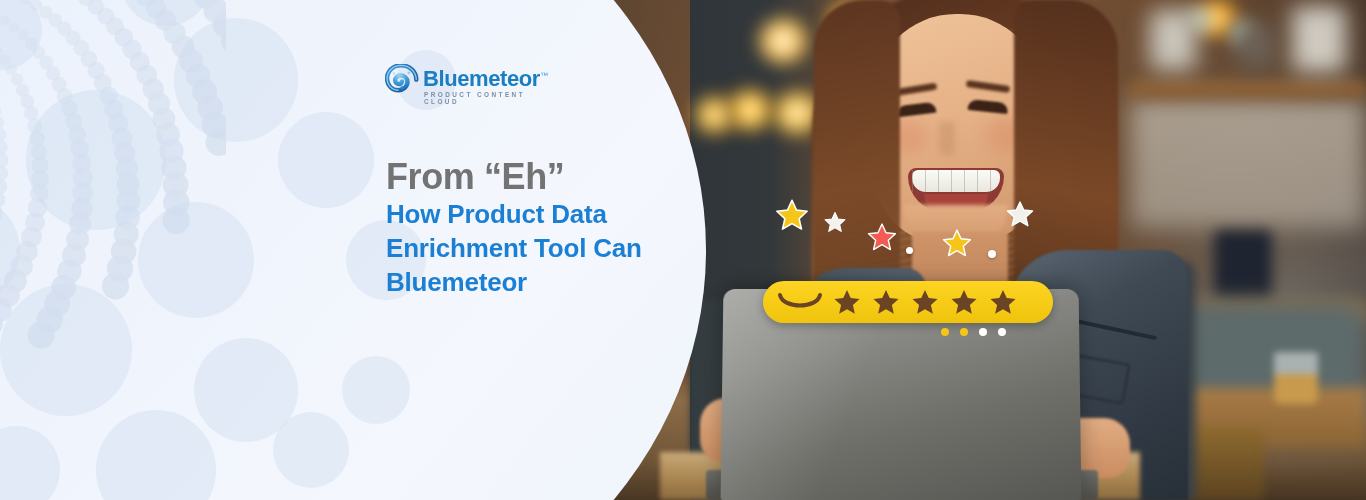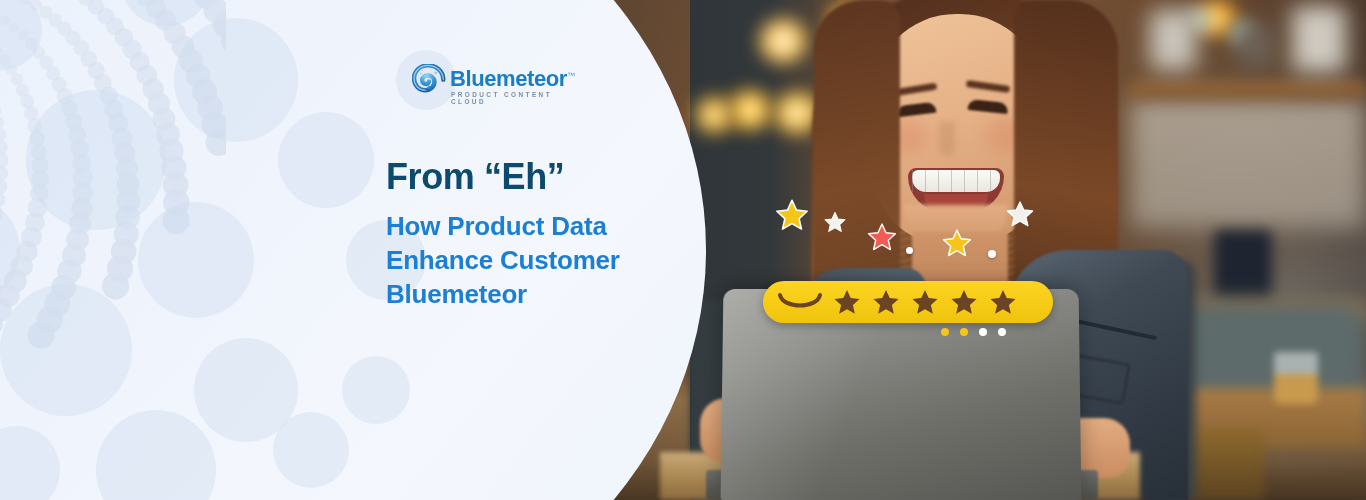--- a/index.html
+++ b/index.html
@@ -167,45 +167,44 @@
   }
   
   .bub { position:absolute; border-radius:50%; background:rgba(205,219,238,.42); }
   
   .halftone {
     position:absolute; left:-240px; top:-176px; width:700px; height:700px;
     opacity:.95; pointer-events:none;
   }
 
   
-  .logo { position:absolute; left:412px; top:62px; width:150px; height:44px; }
+  .logo { position:absolute; left:385px; top:62px; width:150px; height:44px; }
   .logo-mark { position:absolute; left:0; top:2px; width:34px; height:34px; }
   .logo-wordmark {
     position:absolute; left:38px; top:4px;
     font-size:22px; font-weight:700; letter-spacing:-.4px;
     color:#1a7ec4;
     font-family:"Liberation Sans", sans-serif;
   }
   .logo-tm { font-size:8px; vertical-align:super; color:#4a9bd6; font-weight:400; }
   .logo-tagline {
     position:absolute; left:39px; top:29px;
     font-size:6.4px; letter-spacing:2.45px; font-weight:700;
     color:#7b8fa6;
     font-family:"Liberation Sans", sans-serif;
   }
 
   
   .copy { position:absolute; left:386px; top:156px; width:300px; }
   .h-main {
     font-size:36px; font-weight:700; line-height:41px;
-    color:#0c4a6e; letter-spacing:-.4px;
+    color:#737373; letter-spacing:-.4px;
     font-family:"Liberation Sans", sans-serif;
   }
   .h-sub {
-    margin-top:12px;
     font-size:26px; font-weight:600; line-height:34px;
     color:#1b80d3; letter-spacing:-.2px;
     font-family:"Liberation Sans", sans-serif;
   }
 
   
   .rating-pill {
     position:absolute; left:763px; top:281px;
     width:290px; height:42px;
     background:linear-gradient(to bottom,#fcd421,#f0c40d);
@@ -1237,21 +1236,21 @@
     <div class="logo-wordmark"><span>Bluemeteor</span><span class="logo-tm">™</span></div>
     <div class="logo-tagline">PRODUCT CONTENT CLOUD</div>
   </div>
 
   <div class="copy">
     <div class="h-main">
       <div>From “Eh”</div>
     </div>
     <div class="h-sub">
       <div>How Product Data</div>
-      <div>Enhance Customer</div>
+      <div>Enrichment Tool Can</div>
       <div>Bluemeteor</div>
     </div>
   </div>
 
   <svg class="float-star fs1" viewBox="0 0 24 24">
     <path d="M12 1.6l3.1 6.7 7.3.8-5.5 5 1.6 7.2L12 17.6 5.5 21.3 7.1 14.1 1.6 9.1l7.3-.8z" fill="#f5c518" stroke="#fff" stroke-width="1.1" stroke-linejoin="round"></path>
   </svg>
   <svg class="float-star fs2" viewBox="0 0 24 24">
     <path d="M12 1.6l3.1 6.7 7.3.8-5.5 5 1.6 7.2L12 17.6 5.5 21.3 7.1 14.1 1.6 9.1l7.3-.8z" fill="#f2f2ee" stroke="#fff" stroke-width="1.1" stroke-linejoin="round"></path>
   </svg>

